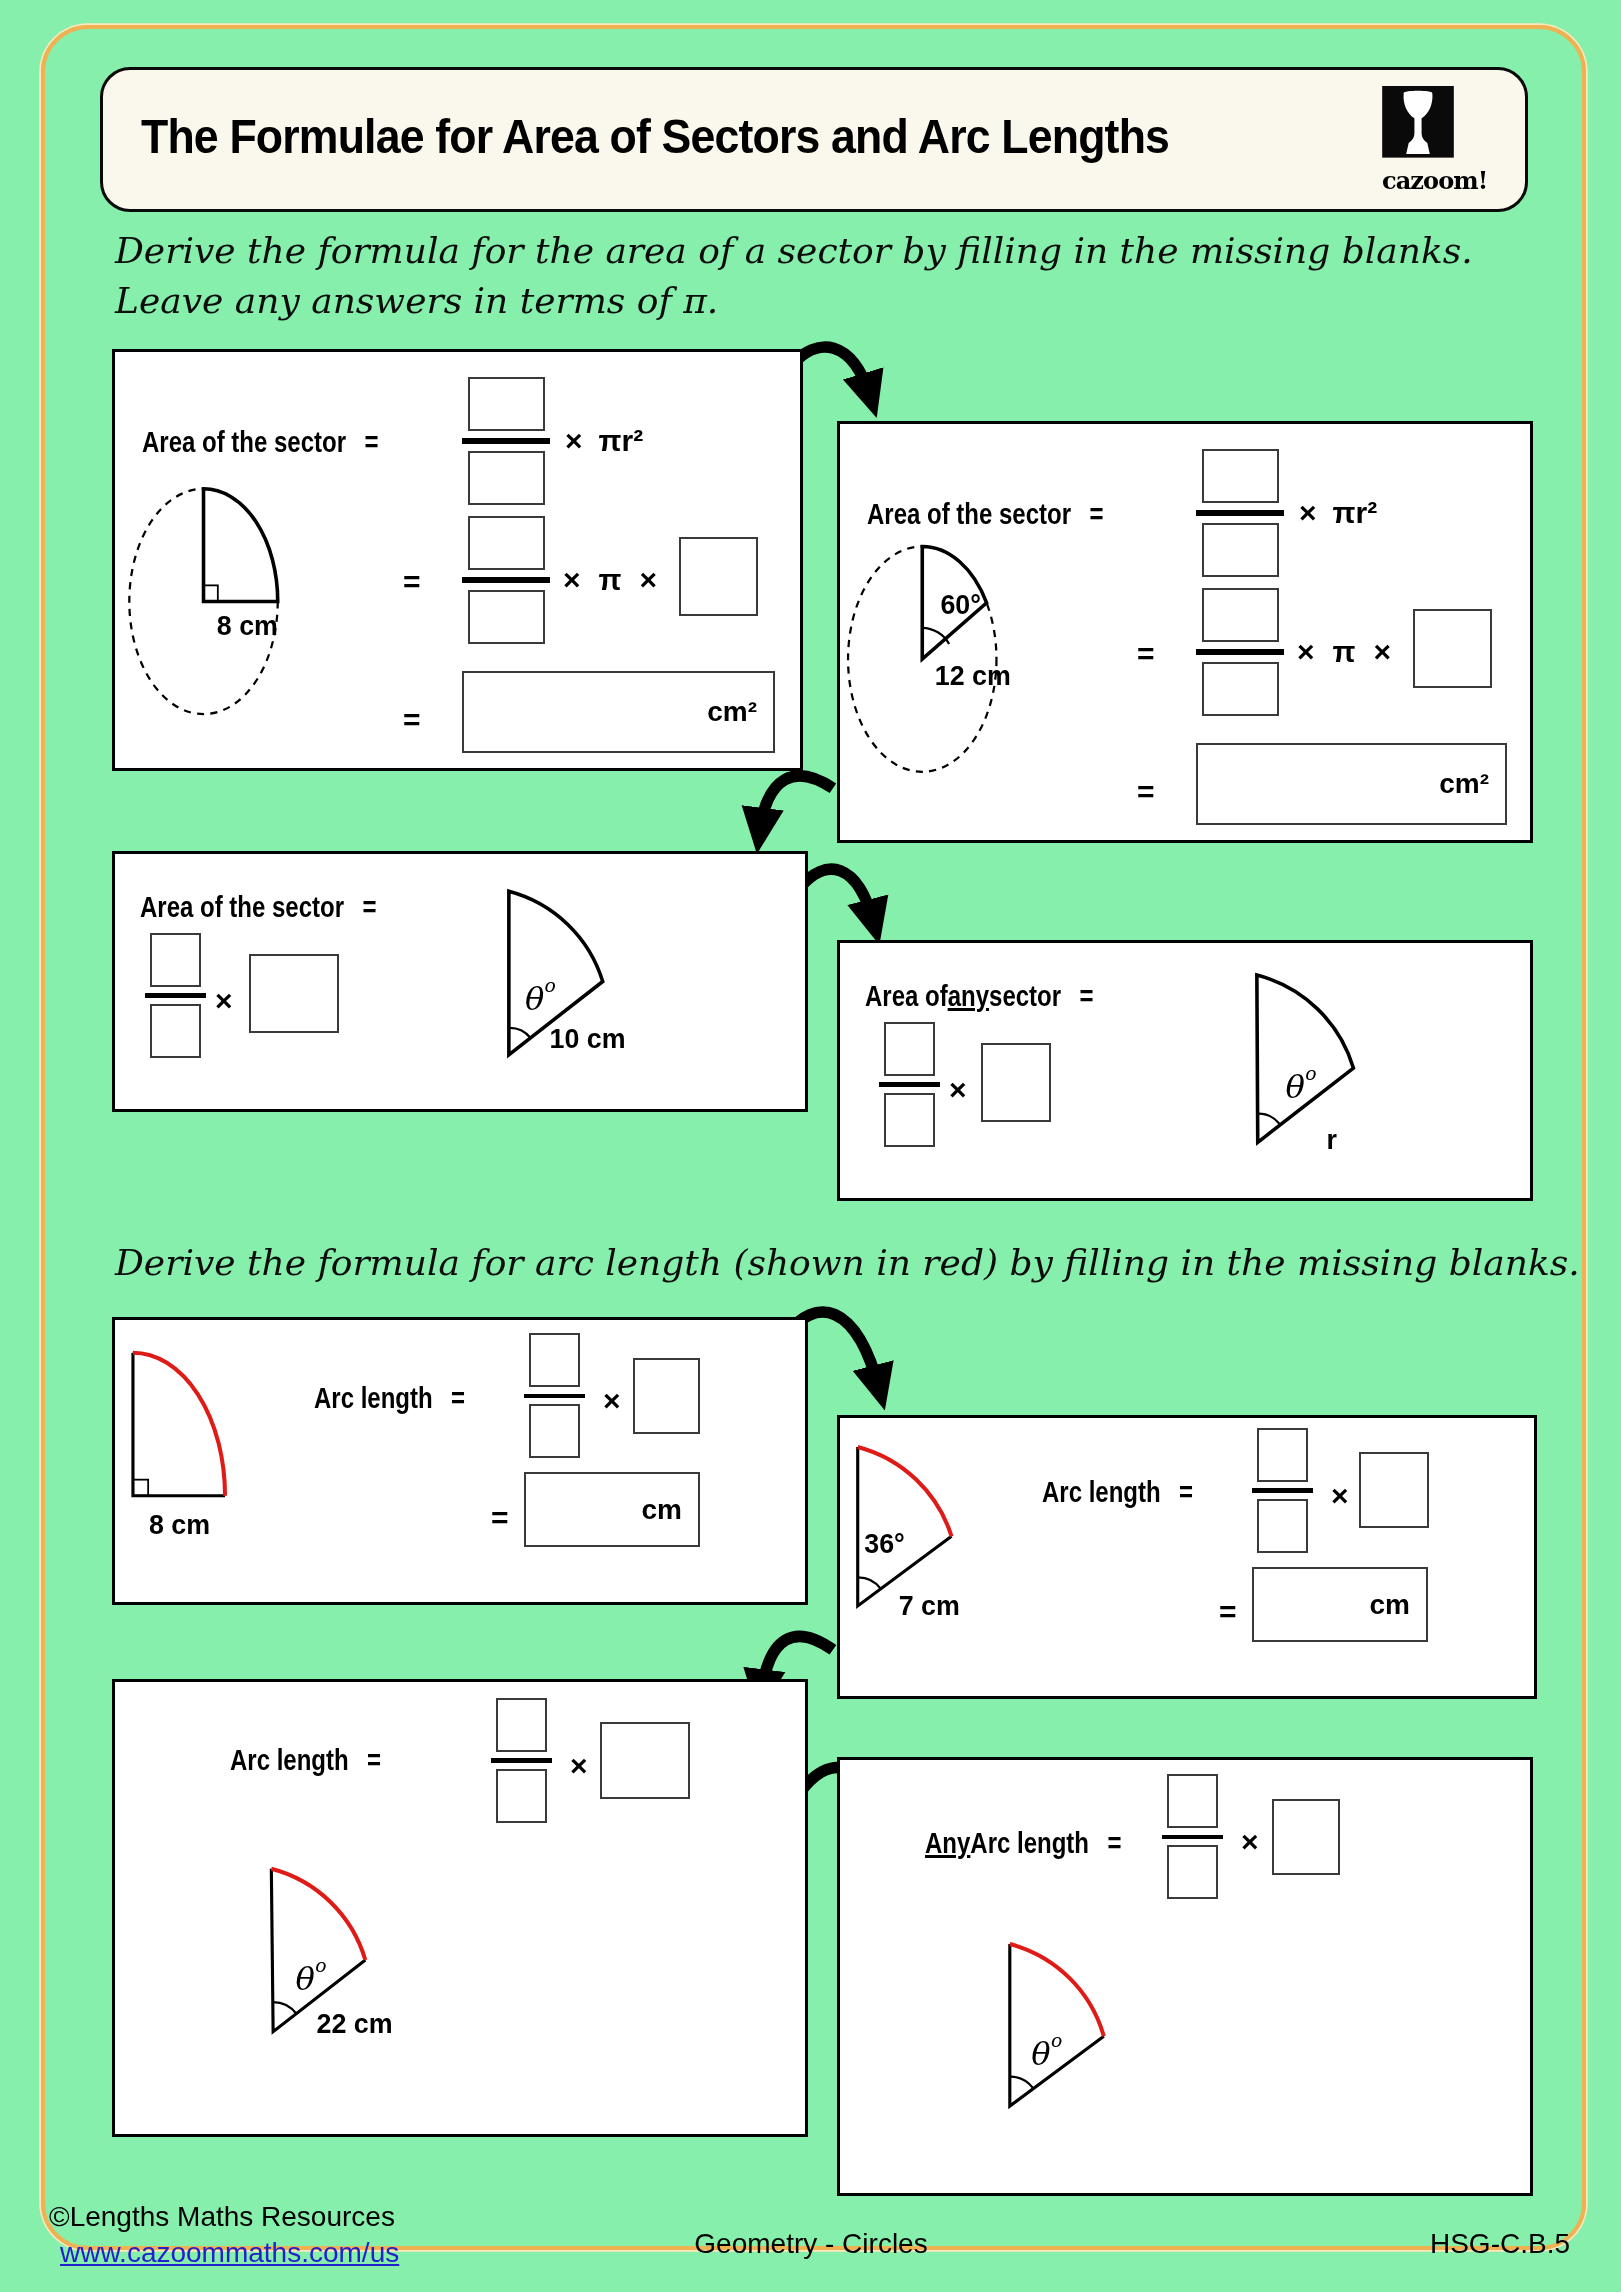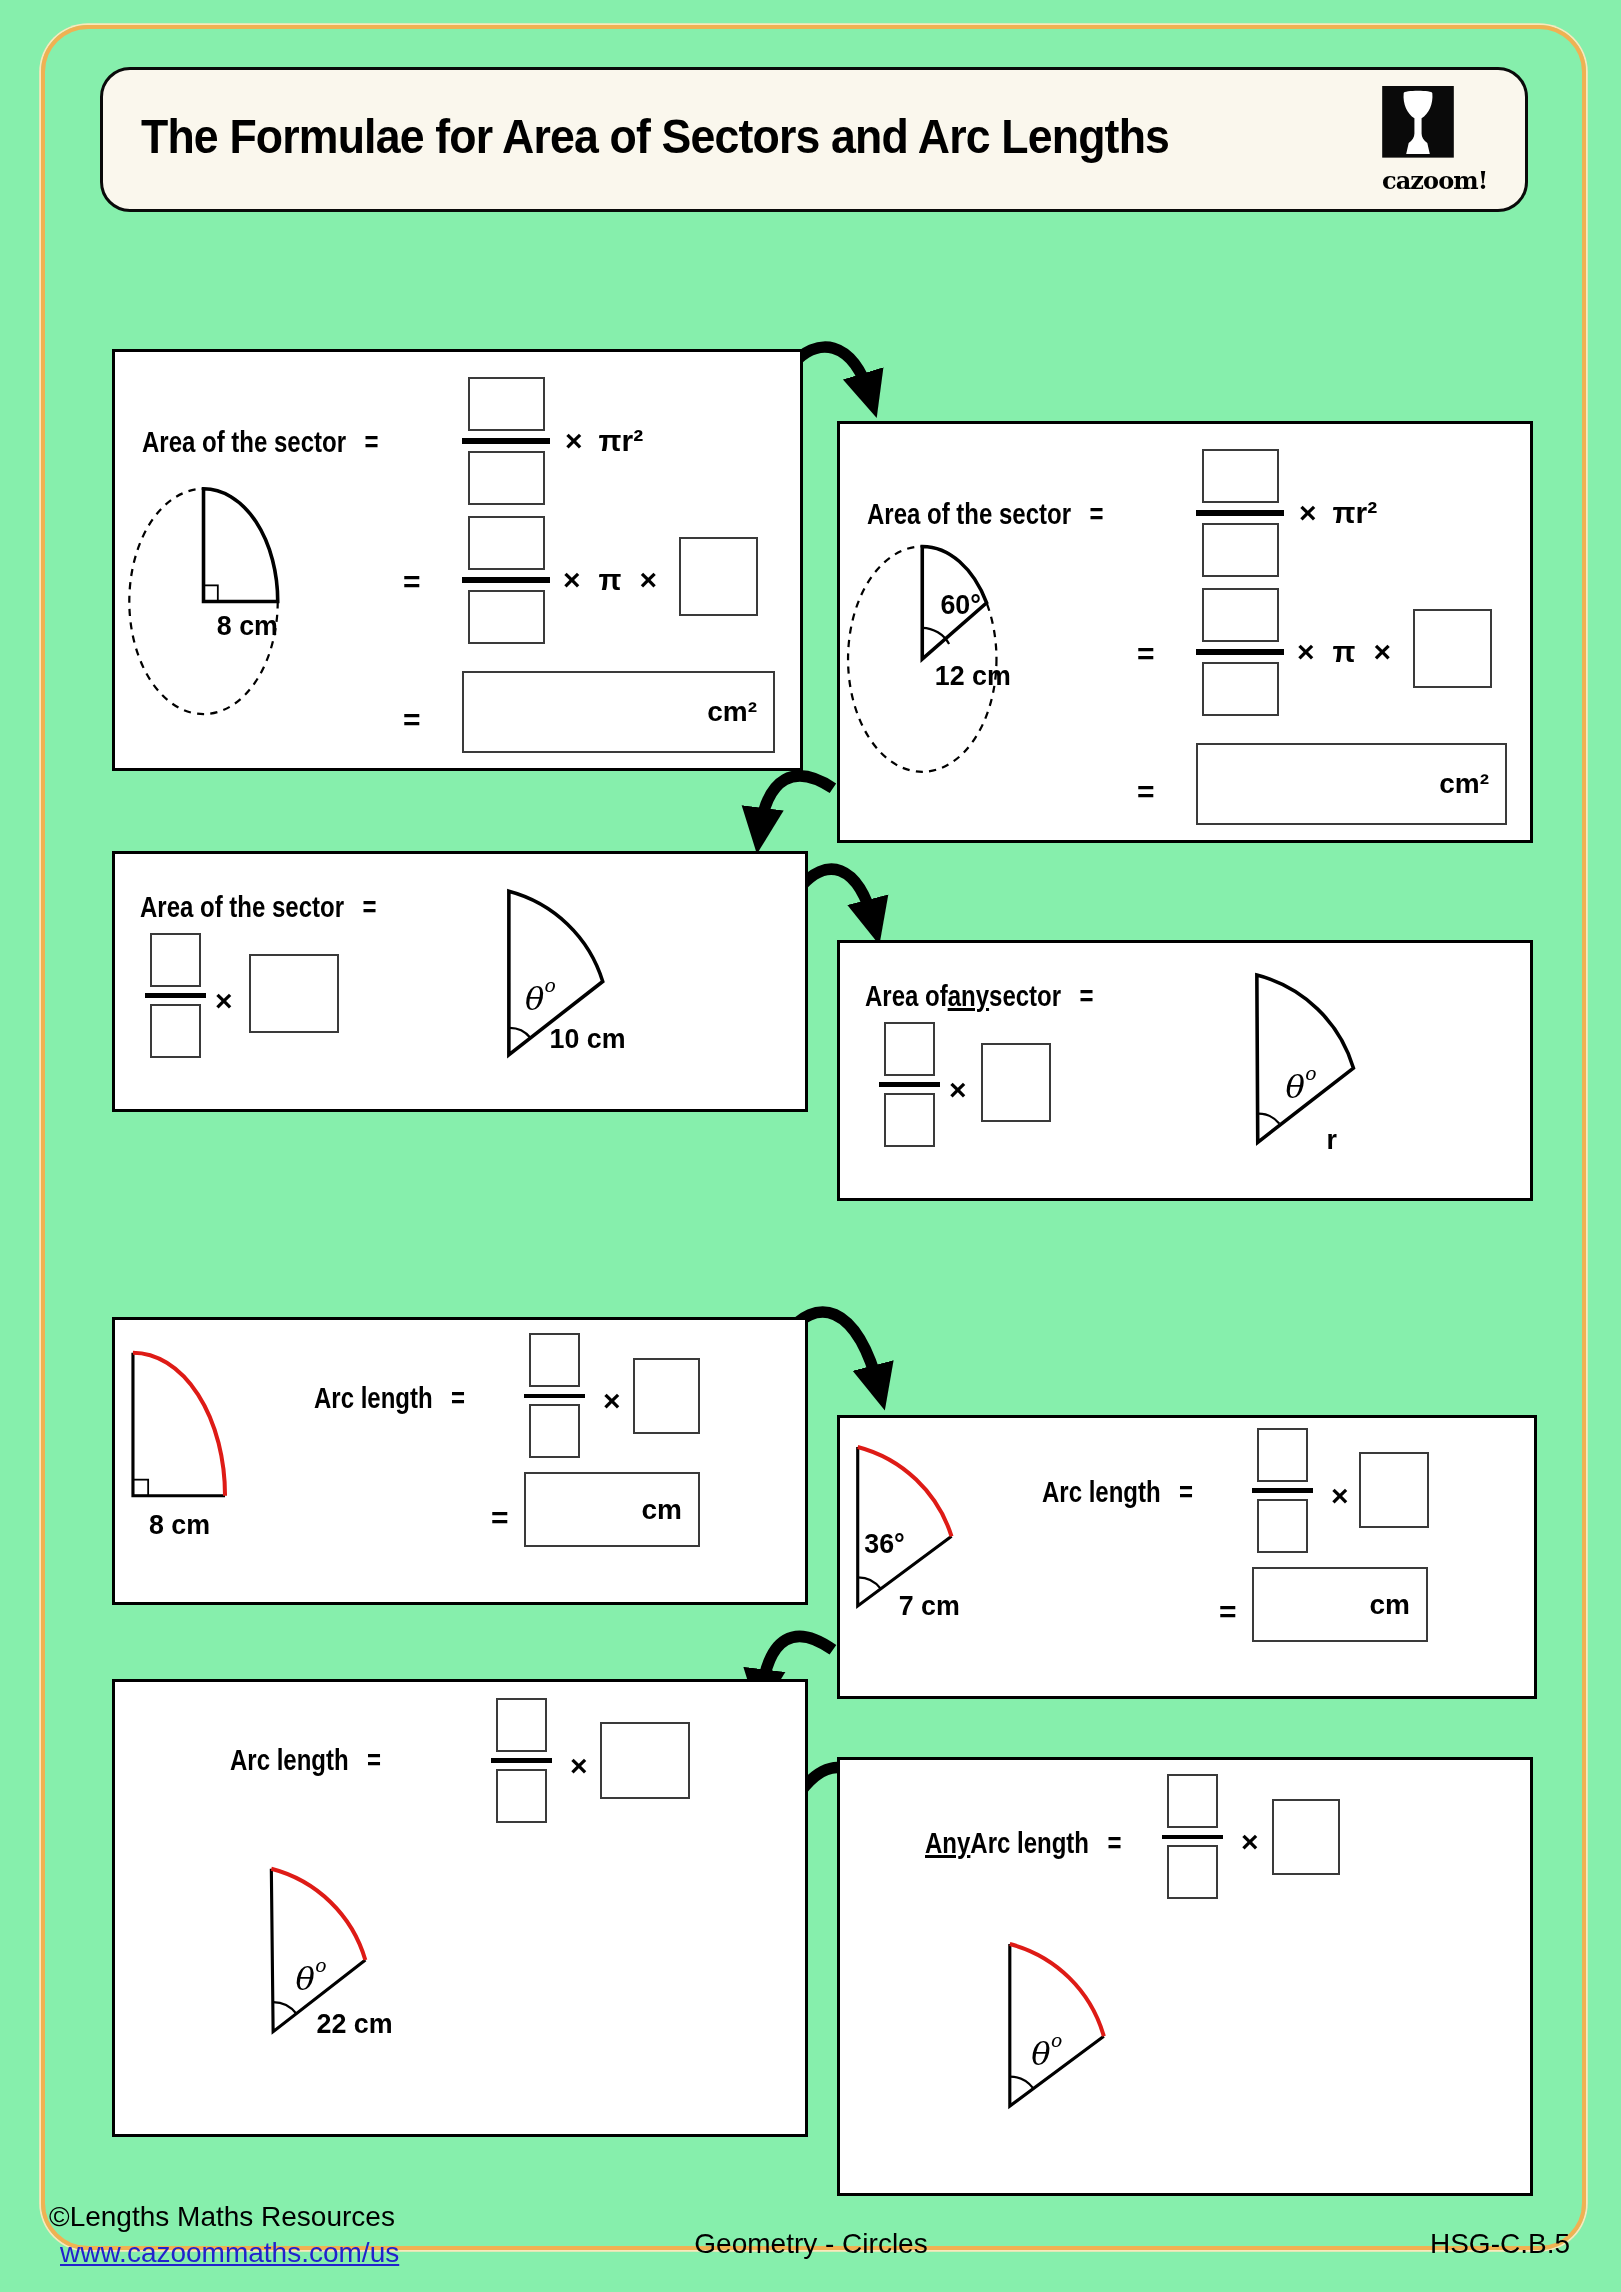--- a/index.html
+++ b/index.html
@@ -50,20 +50,27 @@
     <div class="title">The Formulae for Area of Sectors and Arc Lengths</div>
     <div class="logo">
       <svg width="72" height="77" viewBox="0 0 40 43">
         <rect x="0" y="0" width="40" height="40" fill="#0a0a0a"></rect>
         <path fill="#ffffff" d="M12 4 C12 2.2 28 2.2 28 4 C28.6 10 26 15.5 22 18 L22 26.5 C22 28.8 23.2 30.3 25.2 31.8 L26.6 38 L13.4 38 L14.8 31.8 C16.8 30.3 18 28.8 18 26.5 L18 18 C14 15.5 11.4 10 12 4 Z"></path>
       </svg>
       <div class="logo-text">cazoom!</div>
     </div>
   </div>
 
+  <div class="inst" style="left:115px;top:226px;">
+    <div>Derive the formula for the area of a sector by filling in the missing blanks.</div>
+    <div>Leave any answers in terms of π.</div>
+  </div>
+  <div class="inst" style="left:115px;top:1238px;">
+    <div>Derive the formula for arc length (shown in red) by filling in the missing blanks.</div>
+  </div>
 
   <svg class="abs" style="left:0;top:0;pointer-events:none;" width="1622" height="2293" viewBox="0 0 1811 2560">
     <defs>
       <marker id="ah" viewBox="0 0 11 10" refX="6" refY="5" markerWidth="4" markerHeight="4" orient="auto">
         <path d="M0,0 L11,5 L0,10 Z" fill="#000"></path>
       </marker>
     </defs>
     <path d="M 882 410 C 912 374, 952 378, 972 444" stroke="#000" stroke-width="13" fill="none" marker-end="url(#ah)"></path>
     <path d="M 930 880 C 888 852, 856 866, 848 930" stroke="#000" stroke-width="13" fill="none" marker-end="url(#ah)"></path>
     <path d="M 892 992 C 922 956, 958 962, 976 1032" stroke="#000" stroke-width="13" fill="none" marker-end="url(#ah)"></path>

